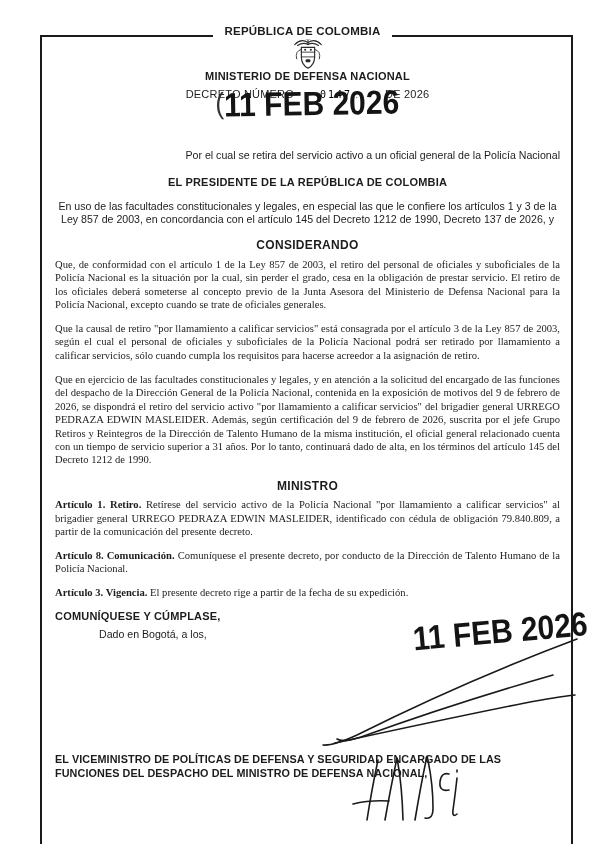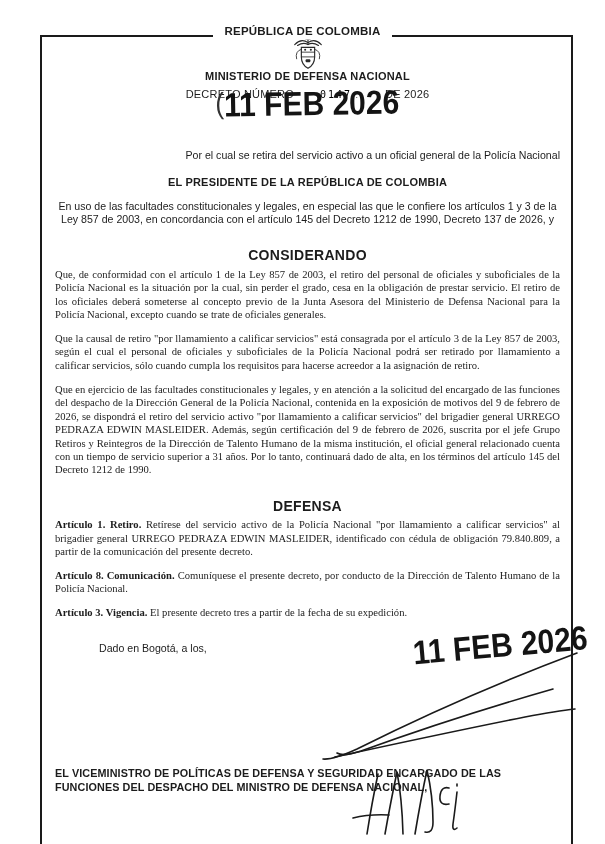--- a/index.html
+++ b/index.html
@@ -70,24 +70,24 @@
   .stamp-top{
     text-align:center;
     margin-top:-6px;
     transform:rotate(-1deg) scaleY(1.12);
     height:34px;
   }
   .stamp-paren{ font-weight:400; font-size:26px; vertical-align:3px; color:#333;}
   .subject{ text-align:right; margin-top:18px; }
   .president{ text-align:center; font-weight:bold; font-size:11px; margin-top:14px; letter-spacing:.2px;}
   .powers{ text-align:center; margin-top:10px; }
-  .heading-center{ text-align:center; font-weight:bold; font-size:14px; margin-top:23px; letter-spacing:.3px;}
+  .heading-center{ text-align:center; font-weight:bold; font-size:12px; margin-top:13px; letter-spacing:.3px;}
   .para{ text-align:justify; margin-top:5px;font-family:Liberation Serif, serif; }
   .closing{ font-weight:bold; font-size:11px; margin-top:9px; letter-spacing:.2px;}
-  .dado{ margin-top:22px;padding-left:44px; }
+  .dado{ margin-top:4px;padding-left:44px; }
   .sig-area{ position:relative; height:100px; }
   .flourish-svg{ position:absolute; left:210px; top:-8px; }
   .stamp-bottom{
     position:absolute; right:-28px; top:-16px;
     transform:rotate(-5deg) scaleY(1.12);
   }
   .vice{ font-weight:bold; margin-top:12px; font-size:10.8px; line-height:13.6px; letter-spacing:.1px;}
   .name-area{ position:relative; height:48px; }
   .sig2-svg{ position:absolute; right:65px; top:-32px; }
 </style>
@@ -144,29 +144,30 @@
     <div class="president">EL PRESIDENTE DE LA REPÚBLICA DE COLOMBIA</div>
 
     <div class="powers">En uso de las facultades constitucionales y legales, en especial las que le confiere los artículos 1 y 3 de la Ley 857 de 2003, en concordancia con el artículo 145 del Decreto 1212 de 1990, Decreto 137 de 2026, y</div>
 
     <div class="heading-center">CONSIDERANDO</div>
 
     <p class="para">Que, de conformidad con el artículo 1 de la Ley 857 de 2003, el retiro del personal de oficiales y suboficiales de la Policía Nacional es la situación por la cual, sin perder el grado, cesa en la obligación de prestar servicio. El retiro de los oficiales deberá someterse al concepto previo de la Junta Asesora del Ministerio de Defensa Nacional para la Policía Nacional, excepto cuando se trate de oficiales generales.</p>
     <p class="para">Que la causal de retiro "por llamamiento a calificar servicios" está consagrada por el artículo 3 de la Ley 857 de 2003, según el cual el personal de oficiales y suboficiales de la Policía Nacional podrá ser retirado por llamamiento a calificar servicios, sólo cuando cumpla los requisitos para hacerse acreedor a la asignación de retiro.</p>
     <p class="para">Que en ejercicio de las facultades constitucionales y legales, y en atención a la solicitud del encargado de las funciones del despacho de la Dirección General de la Policía Nacional, contenida en la exposición de motivos del 9 de febrero de 2026, se dispondrá el retiro del servicio activo "por llamamiento a calificar servicios" del brigadier general URREGO PEDRAZA EDWIN MASLEIDER. Además, según certificación del 9 de febrero de 2026, suscrita por el jefe Grupo Retiros y Reintegros de la Dirección de Talento Humano de la misma institución, el oficial general relacionado cuenta con un tiempo de servicio superior a 31 años. Por lo tanto, continuará dado de alta, en los términos del artículo 145 del Decreto 1212 de 1990.</p>
 
-    <div class="heading-center">DEFENSA</div>
+    <div class="heading-center">MINISTRO</div>
 
     <p class="para"><strong>Artículo 1. Retiro.</strong><span> Retírese del servicio activo de la Policía Nacional "por llamamiento a calificar servicios" al brigadier general URREGO PEDRAZA EDWIN MASLEIDER, identificado con cédula de obligación 79.840.809, a partir de la comunicación del presente decreto.</span></p>
 
 
     <p class="para"><strong>Artículo 8. Comunicación.</strong><span> Comuníquese el presente decreto, por conducto de la Dirección de Talento Humano de la Policía Nacional.</span></p>
 
-    <p class="para"><strong>Artículo 3. Vigencia.</strong><span> El presente decreto tres a partir de la fecha de su expedición.</span></p>
-
+    <p class="para"><strong>Artículo 3. Vigencia.</strong><span> El presente decreto rige a partir de la fecha de su expedición.</span></p>
+
+    <div class="closing">COMUNÍQUESE Y CÚMPLASE,</div>
 
     <div class="dado">Dado en Bogotá, a los,</div>
 
     <div class="sig-area">
       <svg class="flourish-svg" width="320" height="118" viewBox="0 0 320 118">
         <g fill="none" stroke="#1a1a1a" stroke-width="1.6" stroke-linecap="round">
           <path d="M312 6 Q200 48 92 102 Q68 113 58 112"></path>
           <path d="M288 42 Q190 70 96 104 Q78 110 72 106"></path>
           <path d="M70 110 Q180 86 260 70 Q292 64 310 62"></path>
         </g>

